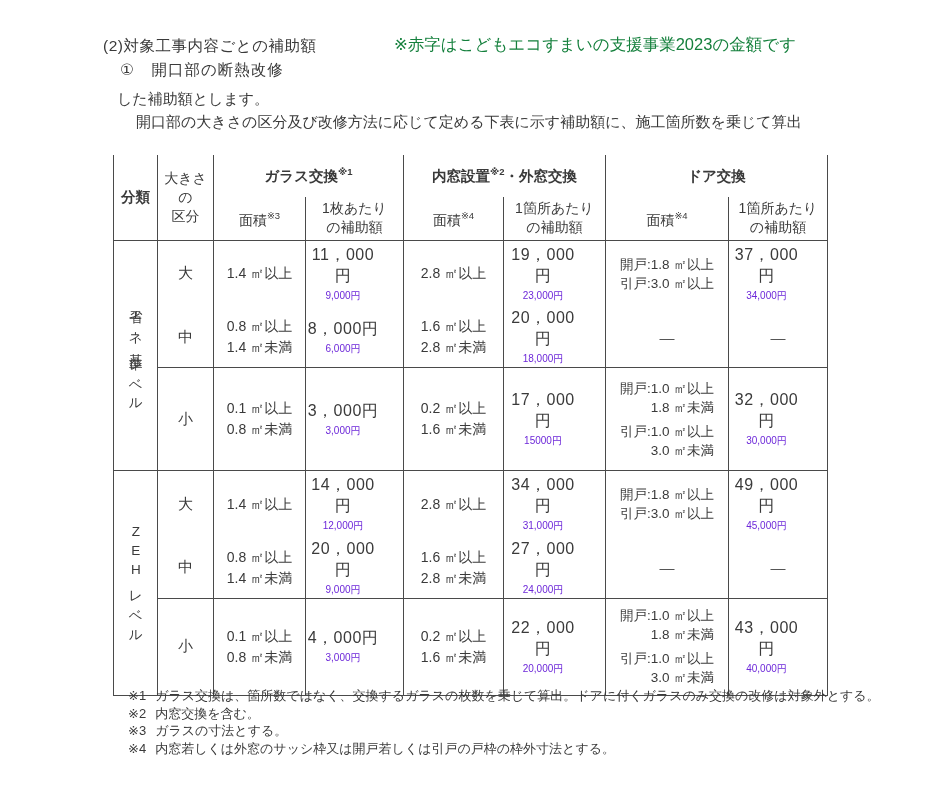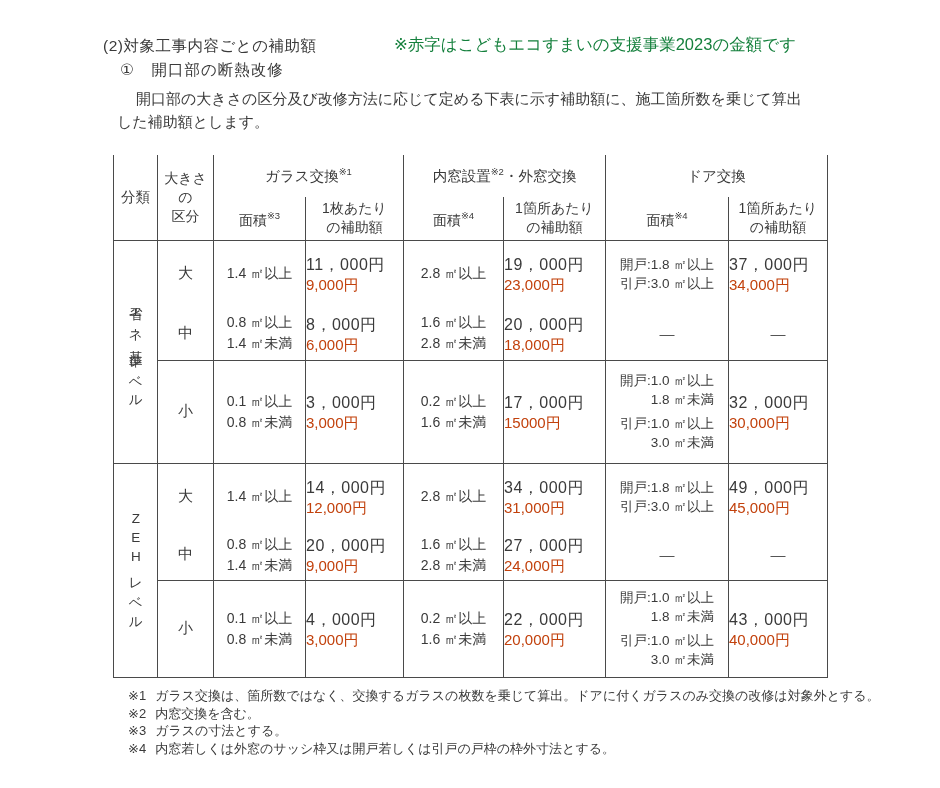--- a/index.html
+++ b/index.html
@@ -28,36 +28,36 @@
     border:0 solid #4a4a4a;
     border-left-width:1px; border-right-width:1px;
     overflow:hidden;
   }
   .bb { border-bottom-width:1px; }
   .bt { border-top-width:1px; }
   tr.rh1 { height:42px; } tr.rh2 { height:43px; }
   tr.rd1 { height:67px; } tr.rd2 { height:53px; } tr.rd3 { height:103px; }
   tr.rd4 { height:67px; } tr.rd5 { height:50px; } tr.rd6 { height:97px; }
 
-  .ghead { font-size:14.5px; }
+  .ghead { font-size:14.5px;font-weight:bold; }
   .shead { font-size:14px; line-height:19px;text-align:center; }
   sup { font-size:9.5px; vertical-align:6px; letter-spacing:0; }
   .ln { display:block; }
 
   .cat-cell .vtext {
     display:inline-block;
     writing-mode:vertical-rl; text-orientation:upright;
     font-size:13.5px; letter-spacing:4px; line-height:1;
   }
   .size-cell { font-size:15px; }
   .area-cell { font-size:14px; line-height:21px; }
 
-  .money-cell { text-align:left; padding-right:0; }
+  .money-cell { text-align:center; padding-right:23px; }
   .money-cell .b { display:block; font-size:16px; line-height:21px; letter-spacing:0.5px; }
-  .money-cell .r { display:block; font-size:15px; line-height:17px; color:#c2410c; margin-top:1px; }
+  .money-cell .r { display:block; font-size:10px; line-height:17px; color:#6d28d9; margin-top:1px; }
 
   .door-cell { font-size:13.5px; }
   .door-inner { display:inline-block; text-align:left; line-height:19px; }
   .door-inner .rt { text-align:right; }
   .door-inner .mt { margin-top:5px; }
 
   .dash-cell { font-size:15px; color:#555; }
 
   .footnotes { position:absolute; left:128px; top:687px; font-size:13px; line-height:17.5px; }
   .fn { display:flex; }
@@ -65,22 +65,22 @@
 </style>
 </head>
 <body>
 
 <div class="page">
 
   <div class="doc-title">(2)対象工事内容ごとの補助額</div>
   <div class="red-note">※赤字はこどもエコすまいの支援事業2023の金額です</div>
   <div class="subtitle">①　開口部の断熱改修</div>
   <div class="desc">
+    <span class="ln">した補助額とします。</span>
     <span class="ln indent">開口部の大きさの区分及び改修方法に応じて定める下表に示す補助額に、施工箇所数を乗じて算出</span>
-    <span class="ln">した補助額とします。</span>
   </div>
 
   <table class="subsidy">
     <colgroup>
       <col style="width:44px">
         <col style="width:56px">
       <col style="width:92px">
         <col style="width:98px">
       <col style="width:100px">
         <col style="width:102px">

